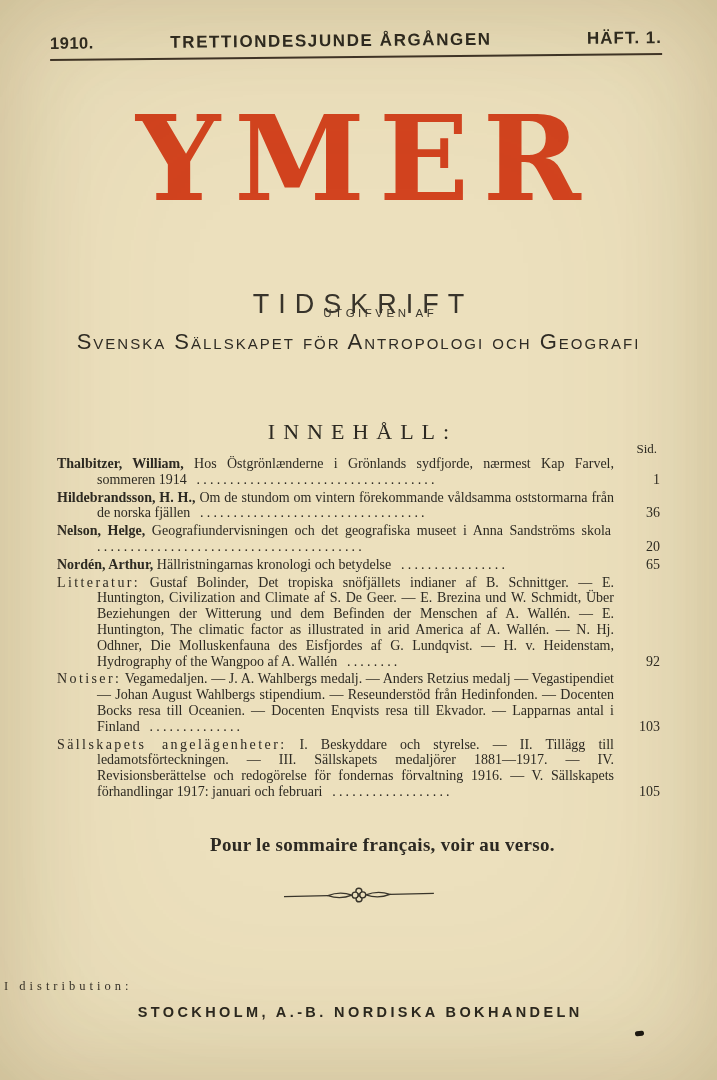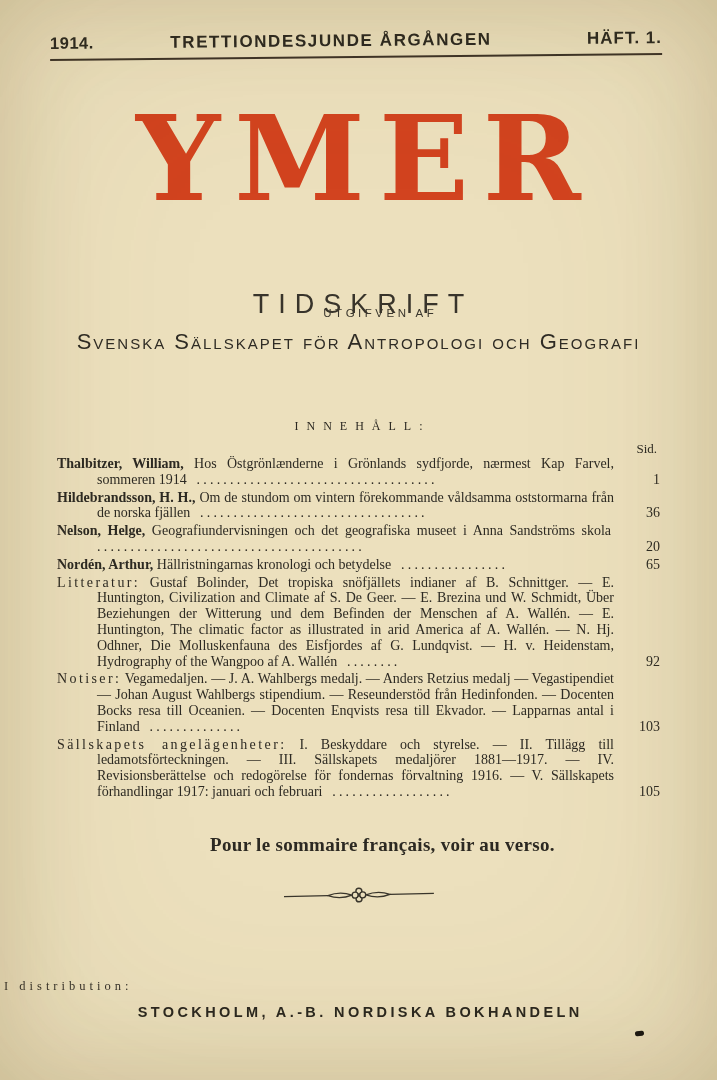--- a/index.html
+++ b/index.html
@@ -50,21 +50,21 @@
   }
   .society{
     position:absolute;top:329px;left:0;right:0;text-align:center;
     font-family:"Liberation Sans",sans-serif;
     font-variant:small-caps;
     font-size:22px;letter-spacing:2px;color:#2f2c25;
   }
   
   .toc-heading{
     position:absolute;top:419px;left:0;right:0;text-align:center;
-    font-size:12px;letter-spacing:8px;text-indent:8px;color:#2c2922;
+    font-size:22px;letter-spacing:8px;text-indent:8px;color:#2c2922;
   }
   .sid-label{position:absolute;top:441px;right:60px;font-size:13px;color:#2d2a23;}
   .toc{
     position:absolute;top:456px;left:57px;width:603px;
     font-size:14px;line-height:15.8px;text-align:justify;color:#2d2a23;
   }
   .toc-entry{position:relative;padding:0 46px 0 40px;text-indent:-40px;margin-bottom:2px;overflow:hidden;}
   .lbl-bold{font-weight:bold;}
   .lbl-spaced{letter-spacing:2.4px;}
   .leader-dots{letter-spacing:3.2px;margin-left:3px;}
@@ -89,21 +89,21 @@
     background:#161310;border-radius:2px;transform:rotate(-8deg);
   }
 </style>
 </head>
 <body>
 
 <div class="page">
 
   <div class="hdr">
     <div class="hdr-row">
-      <span class="hdr-year">1914.</span>
+      <span class="hdr-year">1910.</span>
       <span class="hdr-vol">TRETTIONDESJUNDE ÅRGÅNGEN</span>
       <span class="hdr-issue">HÄFT. 1.</span>
     </div>
     <div class="hdr-rule"></div>
   </div>
 
   <div class="journal-title">YMER</div>
   <div class="subtitle">TIDSKRIFT</div>
   <div class="published-by">UTGIFVEN AF</div>
   <div class="society">Svenska Sällskapet för Antropologi och Geografi</div>

